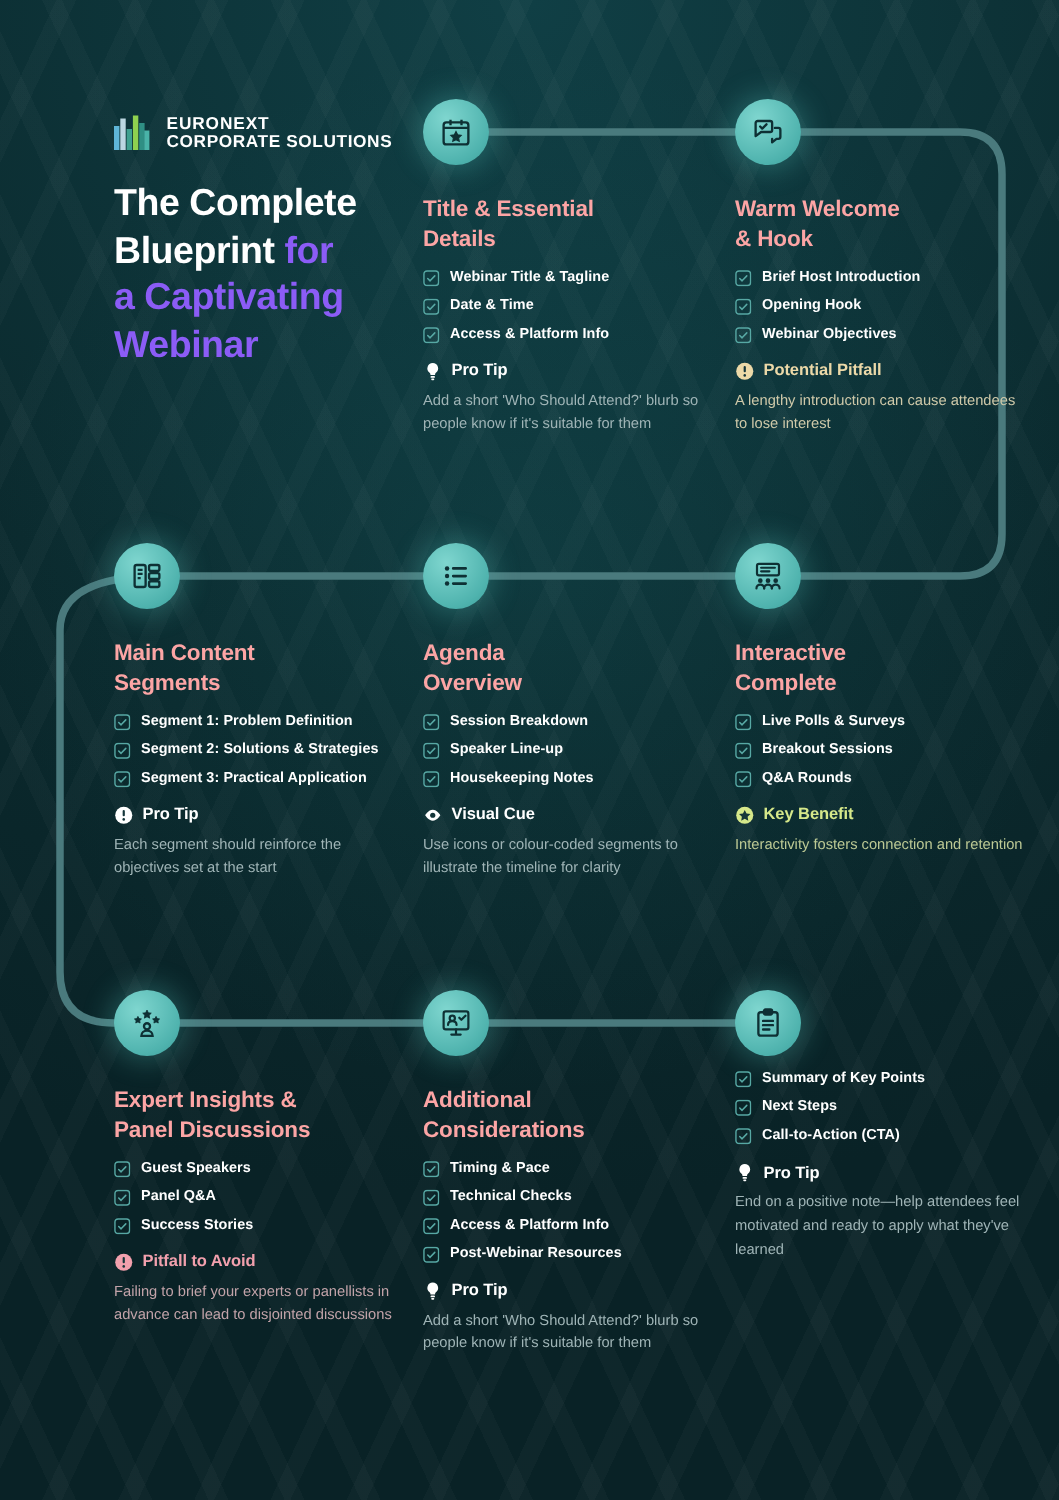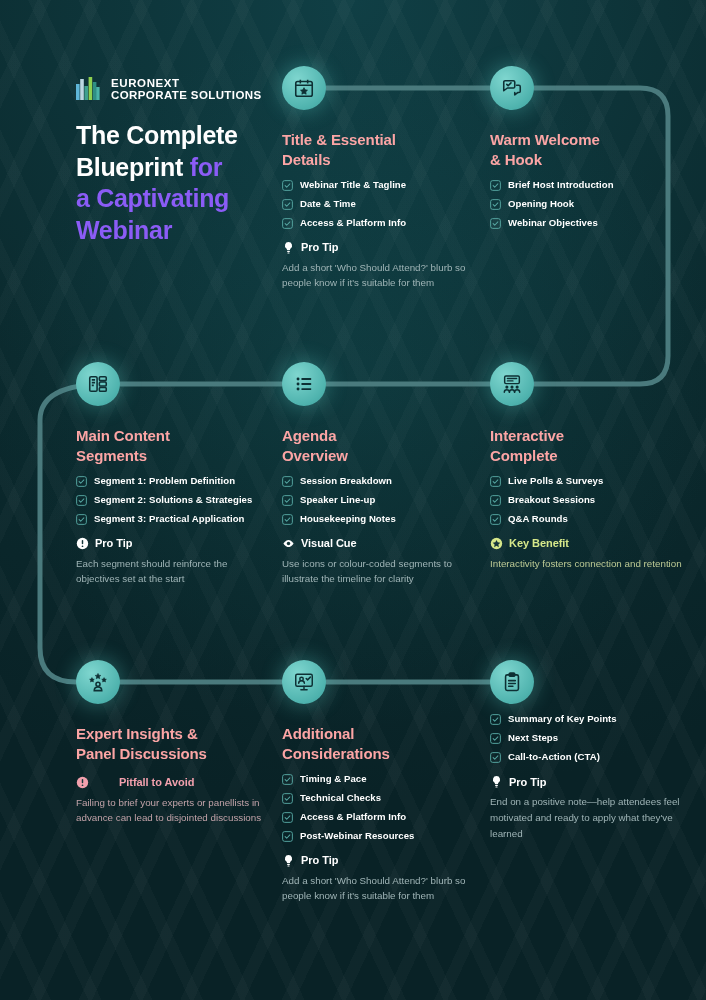--- a/index.html
+++ b/index.html
@@ -70,21 +70,21 @@
 
   .note{ margin-top:12px; }
   .note-head{ display:flex; align-items:center; gap:6px; }
   .note-ico{ width:13px; height:13px; flex:0 0 auto; }
   .note-title{ font-size:11px; font-weight:bold; letter-spacing:-0.05px; }
   .note-body{ margin-top:6px; font-size:9.8px; line-height:1.62; }
 
   .t-white{ color:#ffffff; }
   .t-gold{ color:#ecd9a8; }
   .t-lime{ color:#d6e88a; }
-  .t-pink{ color:#f2a0ad;margin-left:24px; }
+  .t-pink{ color:#f2a0ad; }
 
   .b-grey{ color:#9fb4b6; }
   .b-gold{ color:#cfc9a9; }
   .b-lime{ color:#bcc994; }
   .b-pink{ color:#c2a3a9; }
 </style>
 </head>
 <body>
 
 <div id="bg-texture"></div>
@@ -210,20 +210,31 @@
         <span class="check-label">Opening Hook</span>
       </li>
       <li class="check-item">
         <svg class="cbox" viewBox="0 0 14 14">
             <rect x="0.8" y="0.8" width="12.4" height="12.4" rx="2.6" fill="none" stroke="#57a8a4" stroke-width="1.2"></rect>
             <path d="M4 7.2l2 2 4-4.2" fill="none" stroke="#57a8a4" stroke-width="1.3" stroke-linecap="round" stroke-linejoin="round"></path>
           </svg>
         <span class="check-label">Webinar Objectives</span>
       </li>
     </ul>
+    <div class="note">
+      <div class="note-head">
+        <svg class="note-ico" viewBox="0 0 16 16">
+          <circle cx="8" cy="8" r="7" fill="#ecd9a8"></circle>
+          <rect x="7.1" y="3.6" width="1.8" height="5.2" rx="0.9" fill="#15363a"></rect>
+          <circle cx="8" cy="11.4" r="1.05" fill="#15363a"></circle>
+        </svg>
+        <span class="note-title t-gold">Potential Pitfall</span>
+      </div>
+      <p class="note-body b-gold">A lengthy introduction can cause attendees to lose interest</p>
+    </div>
   </section>
 
   <section class="card" style="left:76px; top:362px;">
     <div class="card-icon">
       <svg width="22" height="22" viewBox="0 0 24 24" fill="none" stroke="#0e3034" stroke-width="1.7" stroke-linejoin="round">
         <rect x="3" y="4" width="8" height="16" rx="1.5"></rect>
         <path d="M5.2 7.5h3.6M5.2 10.5h3.6M5.2 13.5h2.2"></path>
         <rect x="13.5" y="4" width="7.5" height="4.3" rx="1.2"></rect>
         <rect x="13.5" y="9.9" width="7.5" height="4.3" rx="1.2"></rect>
         <rect x="13.5" y="15.8" width="7.5" height="4.2" rx="1.2"></rect>
@@ -372,20 +383,43 @@
         <path d="M12 2.6l.95 1.95 2.15.3-1.55 1.5.37 2.13L12 7.47l-1.92 1.01.37-2.13-1.55-1.5 2.15-.3z"></path>
         <path d="M5.4 7.2l.8 1.6 1.75.25-1.27 1.23.3 1.74-1.58-.83-1.57.83.3-1.74L2.86 9.05l1.75-.25z"></path>
         <path d="M18.6 7.2l.8 1.6 1.75.25-1.27 1.23.3 1.74-1.58-.83-1.57.83.3-1.74-1.27-1.23 1.75-.25z"></path>
         <circle cx="12" cy="14.4" r="2.2" fill="none" stroke-width="1.7"></circle>
         <path d="M7.9 21.4c0-2.3 1.85-3.9 4.1-3.9s4.1 1.6 4.1 3.9z" fill="none" stroke-width="1.7"></path>
       </svg>
     </div>
     <h2 class="card-title">
       <span>Expert Insights &amp;</span><br><span>Panel Discussions</span>
     </h2>
+    <ul class="checklist">
+      <li class="check-item">
+        <svg class="cbox" viewBox="0 0 14 14">
+            <rect x="0.8" y="0.8" width="12.4" height="12.4" rx="2.6" fill="none" stroke="#57a8a4" stroke-width="1.2"></rect>
+            <path d="M4 7.2l2 2 4-4.2" fill="none" stroke="#57a8a4" stroke-width="1.3" stroke-linecap="round" stroke-linejoin="round"></path>
+          </svg>
+        <span class="check-label">Guest Speakers</span>
+      </li>
+      <li class="check-item">
+        <svg class="cbox" viewBox="0 0 14 14">
+            <rect x="0.8" y="0.8" width="12.4" height="12.4" rx="2.6" fill="none" stroke="#57a8a4" stroke-width="1.2"></rect>
+            <path d="M4 7.2l2 2 4-4.2" fill="none" stroke="#57a8a4" stroke-width="1.3" stroke-linecap="round" stroke-linejoin="round"></path>
+          </svg>
+        <span class="check-label">Panel Q&amp;A</span>
+      </li>
+      <li class="check-item">
+        <svg class="cbox" viewBox="0 0 14 14">
+            <rect x="0.8" y="0.8" width="12.4" height="12.4" rx="2.6" fill="none" stroke="#57a8a4" stroke-width="1.2"></rect>
+            <path d="M4 7.2l2 2 4-4.2" fill="none" stroke="#57a8a4" stroke-width="1.3" stroke-linecap="round" stroke-linejoin="round"></path>
+          </svg>
+        <span class="check-label">Success Stories</span>
+      </li>
+    </ul>
     <div class="note">
       <div class="note-head">
         <svg class="note-ico" viewBox="0 0 16 16">
           <circle cx="8" cy="8" r="7" fill="#f2a0ad"></circle>
           <rect x="7.1" y="3.6" width="1.8" height="5.2" rx="0.9" fill="#15363a"></rect>
           <circle cx="8" cy="11.4" r="1.05" fill="#15363a"></circle>
         </svg>
         <span class="note-title t-pink">Pitfall to Avoid</span>
       </div>
       <p class="note-body b-pink">Failing to brief your experts or panellists in advance can lead to disjointed discussions</p>

